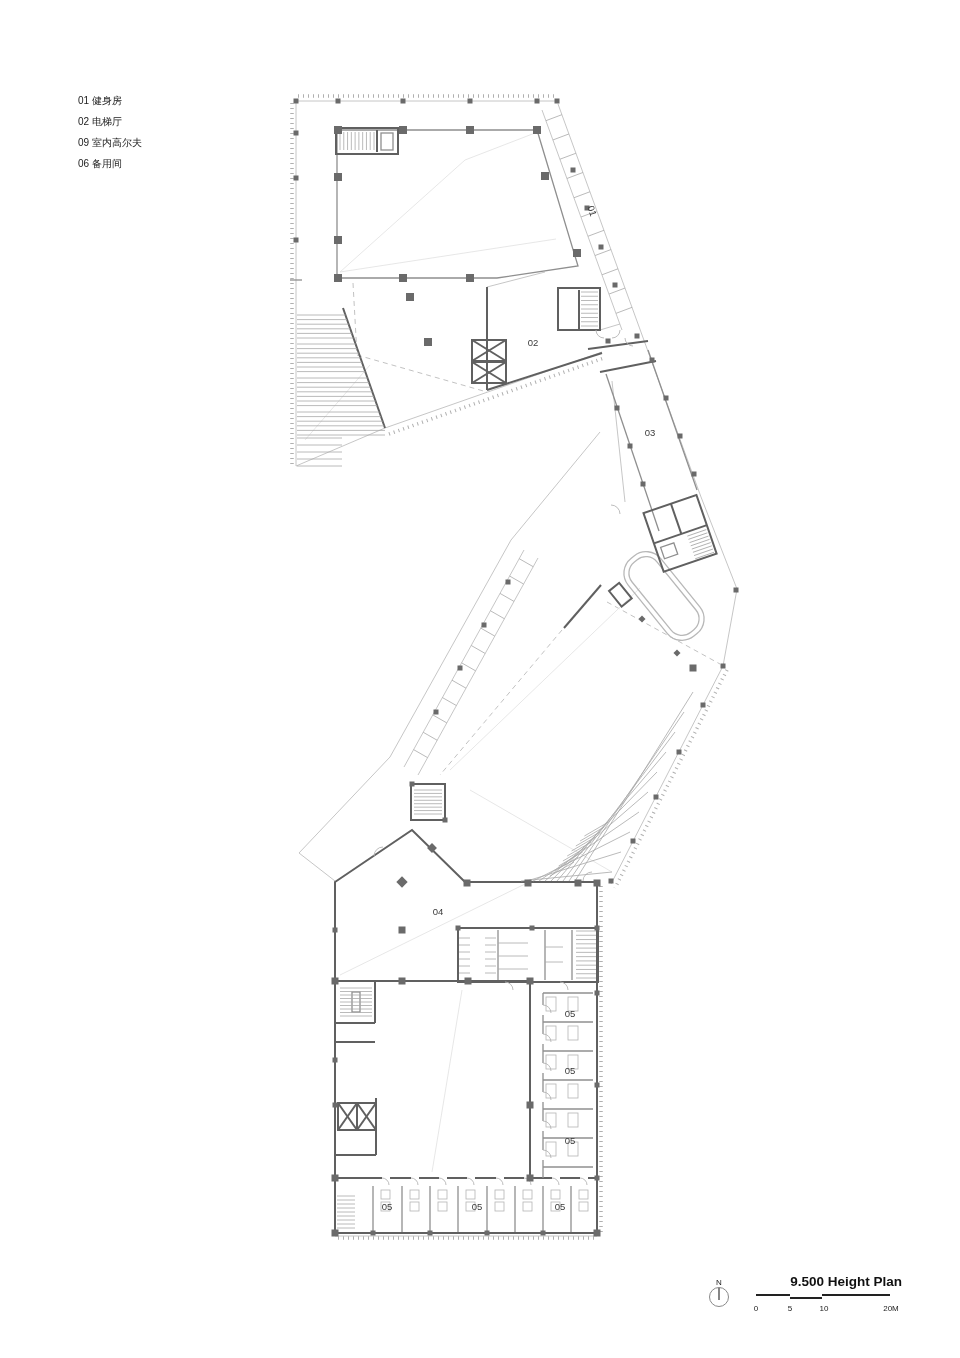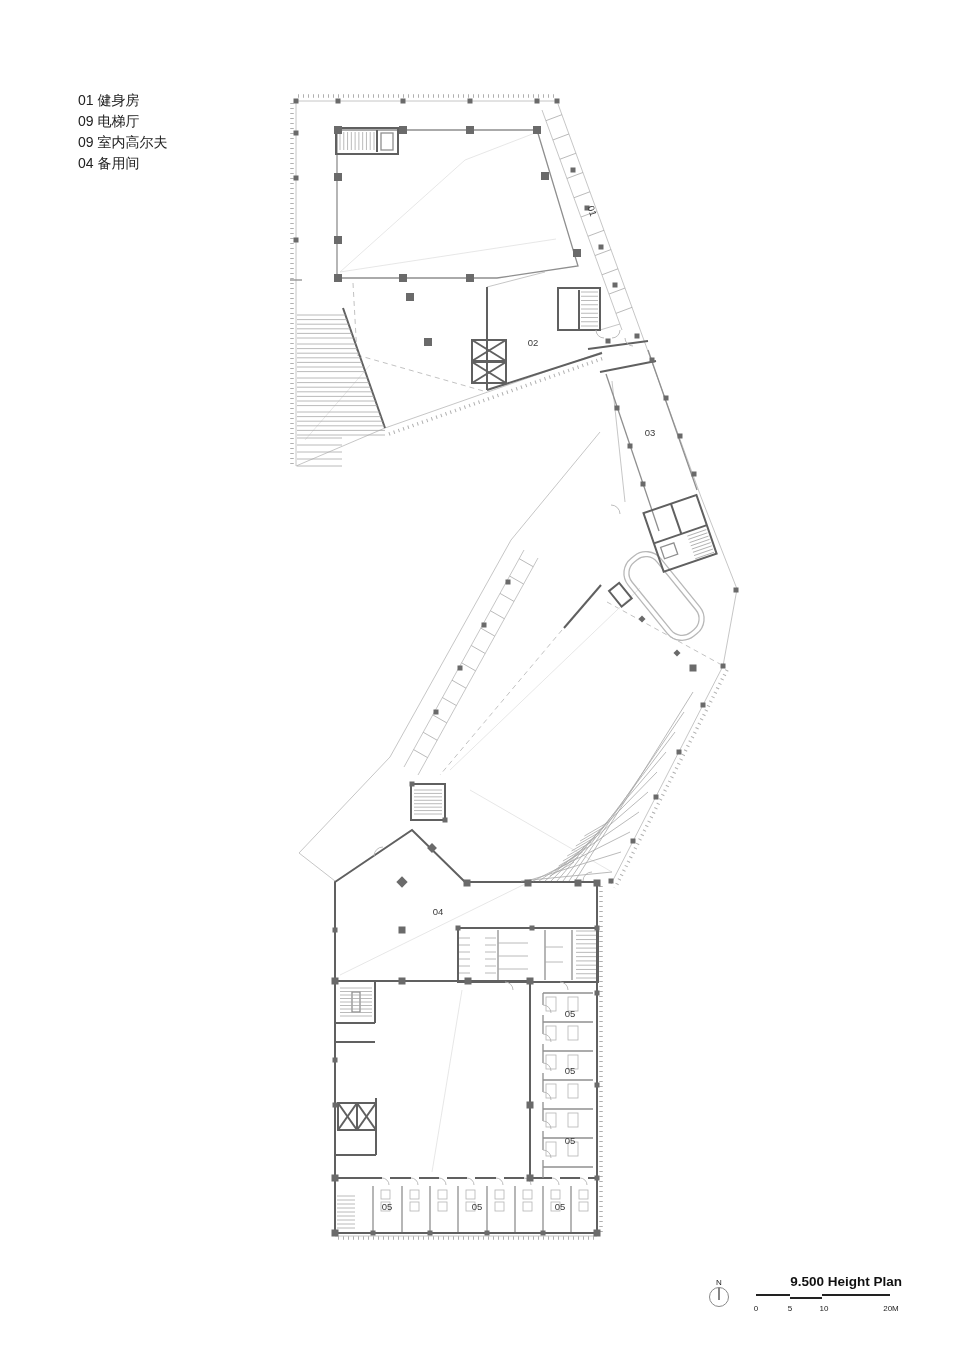--- a/index.html
+++ b/index.html
@@ -15,32 +15,32 @@
   .arc{stroke:#b5b5b5;stroke-width:0.9;fill:none;}
   .furn{stroke:#b5b5b5;stroke-width:0.8;fill:none;}
   .thin{stroke:#a8a8a8;stroke-width:0.8;fill:none;}
   .col{fill:#6a6a6a;stroke:none;}
   .wht{fill:#ffffff;stroke:none;}
   .lbl{font:9.5px "Liberation Sans",sans-serif;fill:#3a3a3a;text-anchor:middle;}
   .ttl{font:bold 13.5px "Liberation Sans",sans-serif;fill:#111;text-anchor:end;}
   .tick-lbl{font:8px "Liberation Sans",sans-serif;fill:#222;text-anchor:middle;}
   .north-lbl{font:8px "Liberation Sans",sans-serif;fill:#222;text-anchor:middle;}
   .scale-seg{stroke:#222;stroke-width:2;fill:none;}
-  #legend{position:absolute;left:78px;top:90px;color:#222;font-size:14px;line-height:21px;}
+  #legend{position:absolute;left:78px;top:90px;color:#222;font-size:10px;line-height:21px;}
 </style>
 </head>
 <body>
 
 <div id="canvas">
 
   <div id="legend">
     <div>01 健身房</div>
-    <div>09 电梯厅</div>
+    <div>02 电梯厅</div>
     <div>09 室内高尔夫</div>
-    <div>04 备用间</div>
+    <div>06 备用间</div>
   </div>
 
   <svg id="plan-svg" width="960" height="1358" viewBox="0 0 960 1358">
 
     <g id="g-outer">
       <line class="lt" x1="296" y1="101" x2="558" y2="101"></line>
       <line class="lt" x1="296" y1="101" x2="296" y2="466"></line>
       <line class="lt" x1="558" y1="104" x2="701" y2="497"></line>
       <line class="lt" x1="542" y1="110" x2="622" y2="330"></line>
       <line class="lt" x1="385" y1="428" x2="602" y2="352"></line>

